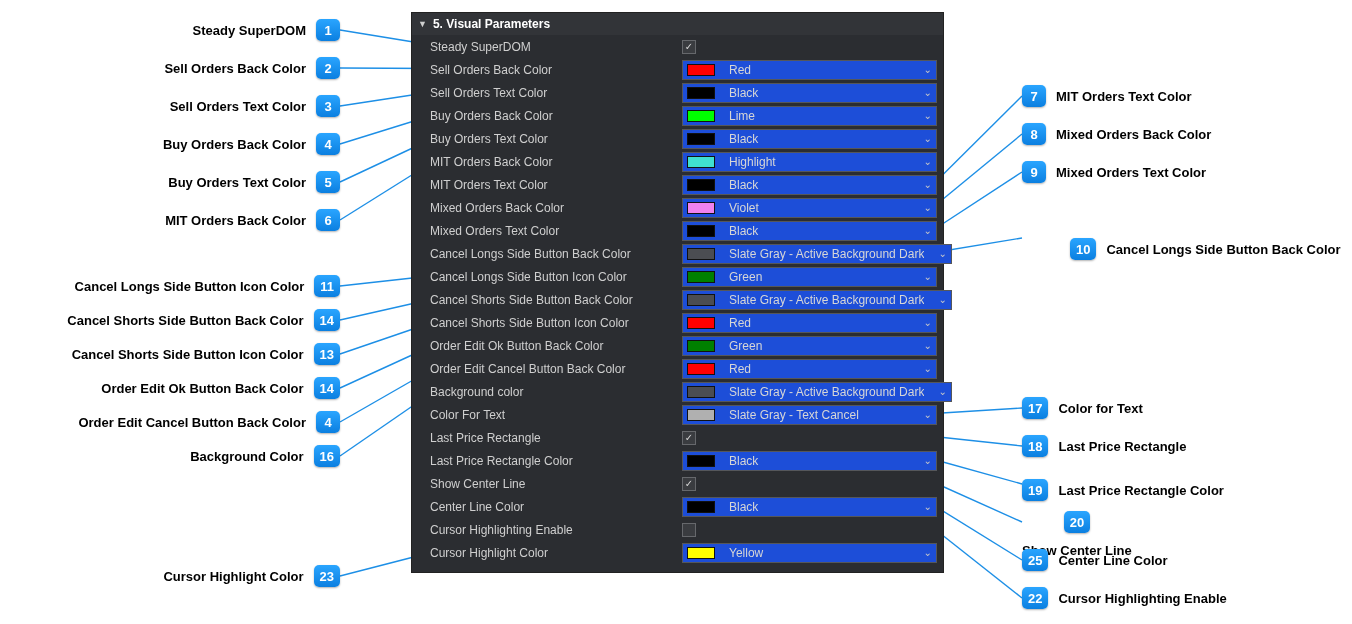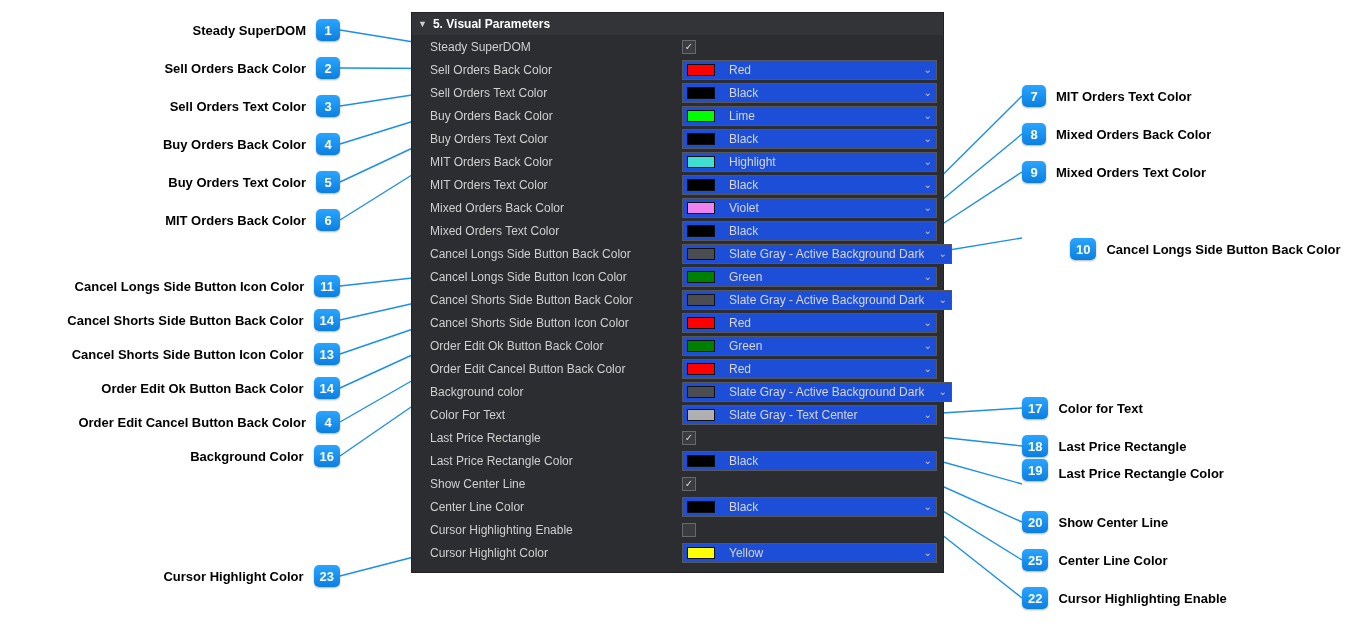--- a/index.html
+++ b/index.html
@@ -325,21 +325,21 @@
             <span class="txt">Slate Gray - Active Background Dark</span>
             <span class="chev">⌄</span>
           </div>
         </div>
       </div>
       <div class="row">
         <div class="label">Color For Text</div>
         <div class="control">
           <div class="colorbox">
             <span class="swatch" style="background: rgb(176, 176, 176);"></span>
-            <span class="txt">Slate Gray - Text Center</span>
+            <span class="txt">Slate Gray - Text Cancel</span>
             <span class="chev">⌄</span>
           </div>
         </div>
       </div>
       <div class="row">
         <div class="label">Last Price Rectangle</div>
         <div class="control">
           <span class="chk">✓</span>
         </div>
       </div>
@@ -457,25 +457,25 @@
     <span class="cl-text">Cancel Longs Side Button Back Color</span>
   </div>
 <div class="callout right" style="left: 1022px; top: 397px;">
     <span class="badge">17</span>
     <span class="cl-text">Color for Text</span>
   </div>
 <div class="callout right" style="left: 1022px; top: 435px;">
     <span class="badge">18</span>
     <span class="cl-text">Last Price Rectangle</span>
   </div>
-<div class="callout right" style="left: 1022px; top: 459px; align-items: flex-end;">
+<div class="callout right" style="left: 1022px; top: 479px;">
     <span class="badge">19</span>
     <span class="cl-text">Last Price Rectangle Color</span>
   </div>
-<div class="callout right" style="left: 1022px; top: 511px;">
+<div class="callout right" style="left: 1022px; top: 511px; flex-direction: column;">
     <span class="badge">20</span>
     <span class="cl-text">Show Center Line</span>
   </div>
 <div class="callout right" style="left: 1022px; top: 549px;">
     <span class="badge">25</span>
     <span class="cl-text">Center Line Color</span>
   </div>
 <div class="callout right" style="left: 1022px; top: 587px;">
     <span class="badge">22</span>
     <span class="cl-text">Cursor Highlighting Enable</span>

